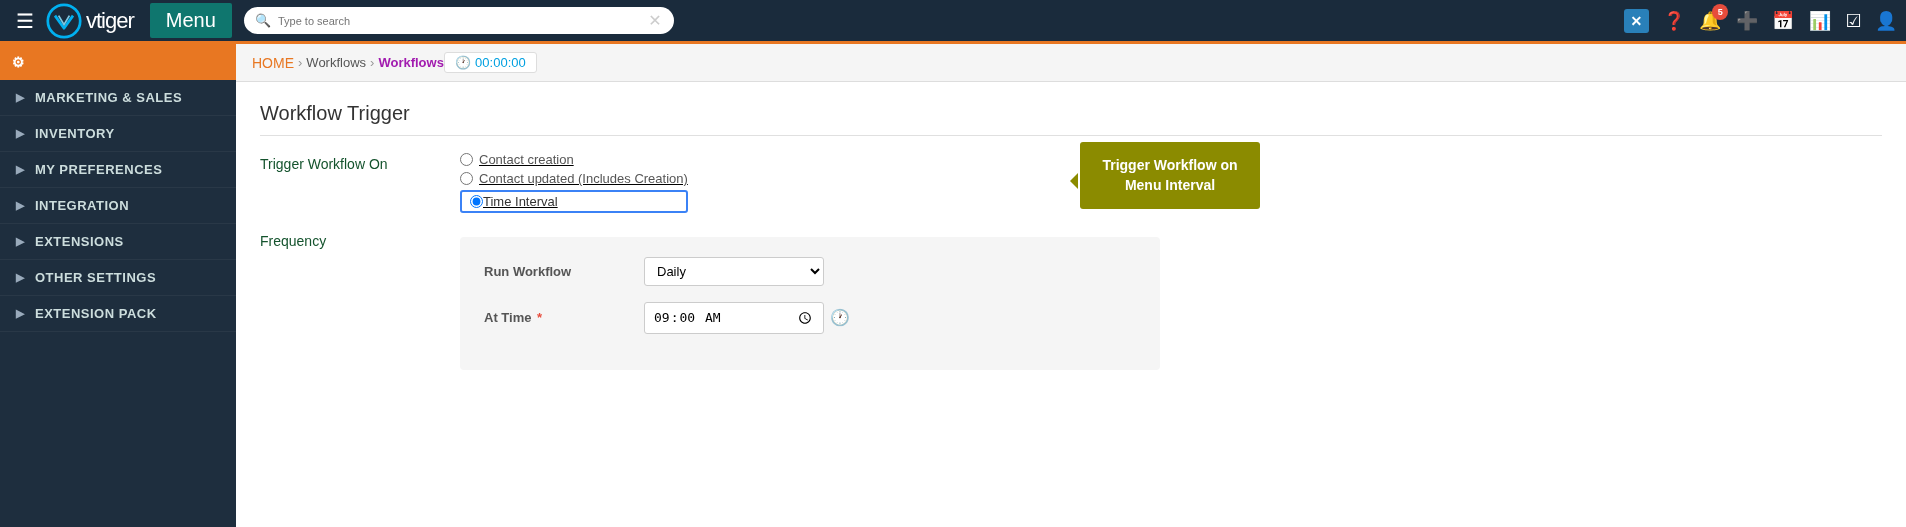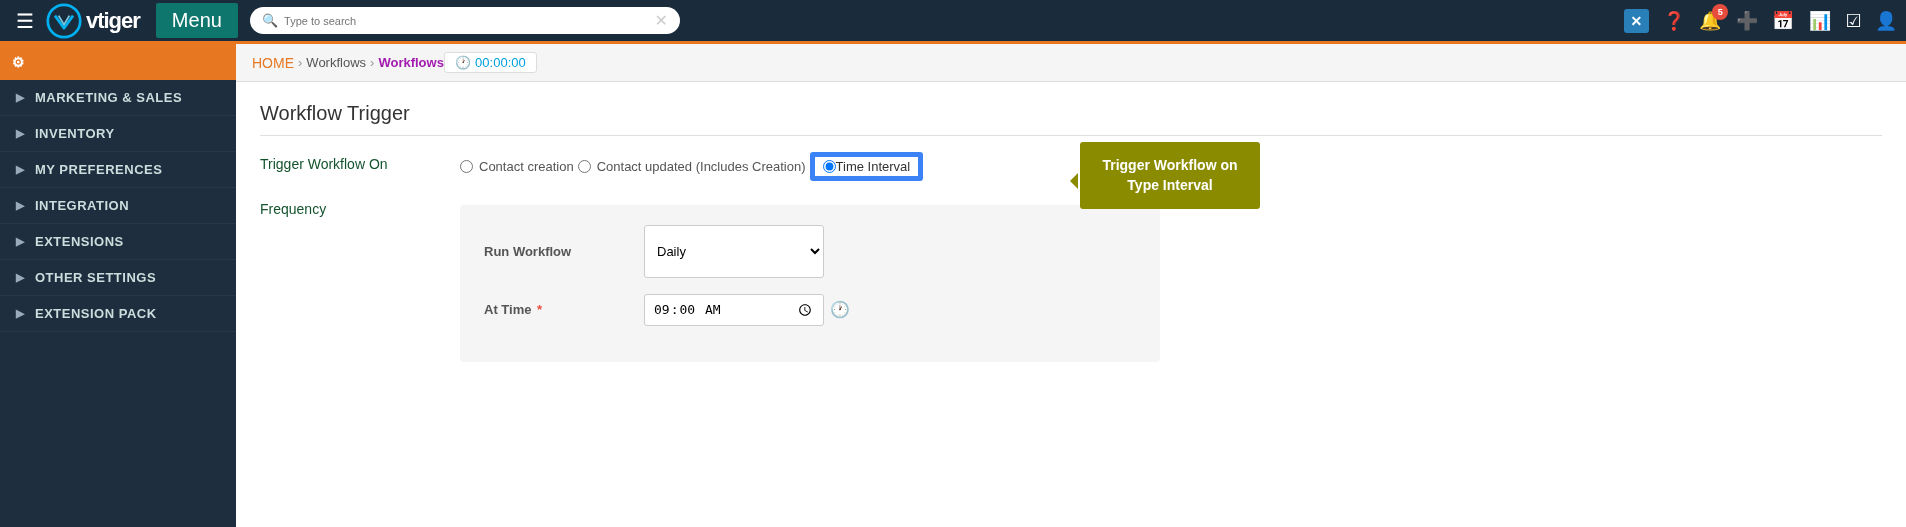--- a/index.html
+++ b/index.html
@@ -30,21 +30,21 @@
       margin-left: 4px;
     }
     .logo-icon {
       width: 36px;
       height: 36px;
       margin-right: 4px;
     }
     .logo-text {
       color: white;
       font-size: 22px;
-      font-weight: bold;
+      font-weight: normal;
       letter-spacing: -1px;
     }
     .menu-btn {
       background: #0f766e;
       color: white;
       border: none;
       padding: 6px 16px;
       font-size: 20px;
       cursor: pointer;
       margin-left: 16px;
@@ -208,43 +208,44 @@
       position: relative;
     }
     .form-label {
       width: 200px;
       color: #14532d;
       font-size: 14px;
       padding-top: 4px;
     }
     .form-controls {
       display: flex;
+      flex-direction: column;
       gap: 4px;
+      text-decoration: underline;
     }
     .radio-option {
       display: flex;
       align-items: center;
       gap: 6px;
       font-size: 13px;
       color: #555;
       cursor: pointer;
     }
     .radio-option input[type="radio"] {
       cursor: pointer;
     }
     .time-interval-option {
       display: flex;
       align-items: center;
       font-size: 13px;
       color: #333;
-      border: 5px solid #3b82f6;
+      border: 2px solid #3b82f6;
       padding: 2px 8px;
       border-radius: 3px;
       cursor: pointer;
-      justify-content: space-between;
     }
 
     
     .frequency-section {
       margin-top: 8px;
       background: #f5f5f5;
       border-radius: 4px;
       padding: 20px 24px;
       margin-left: 0;
       width: 100%;
@@ -260,21 +261,21 @@
       color: #555;
       font-size: 13px;
       font-weight: bold;
     }
     .freq-required {
       color: #e74c3c;
       margin-left: 2px;
     }
     .freq-select {
       width: 180px;
-      padding: 17px 8px;
+      padding: 5px 8px;
       border: 1px solid #ccc;
       border-radius: 3px;
       font-size: 13px;
       background: white;
       cursor: pointer;
     }
     .freq-input {
       width: 180px;
       padding: 5px 8px;
       border: 1px solid #ccc;
@@ -416,21 +417,21 @@
             <input type="radio" name="trigger" style="">
             <span>Contact updated  (Includes Creation)</span>
           </label>
           <label class="time-interval-option">
             <input type="radio" name="trigger" checked="" style="">
             <span>Time Interval</span>
           </label>
         </div>
 
         <div class="tooltip-callout">
-          <span>Trigger Workflow on Type Interval</span>
+          <span>Trigger Workflow on Menu Interval</span>
         </div>
       </div>
 
       <div class="form-row" style="align-items:flex-start;">
         <div class="form-label">Frequency</div>
         <div class="frequency-section">
           <div class="freq-row">
             <div class="freq-label">Run Workflow</div>
             <select class="freq-select">
               <option>Daily</option>

